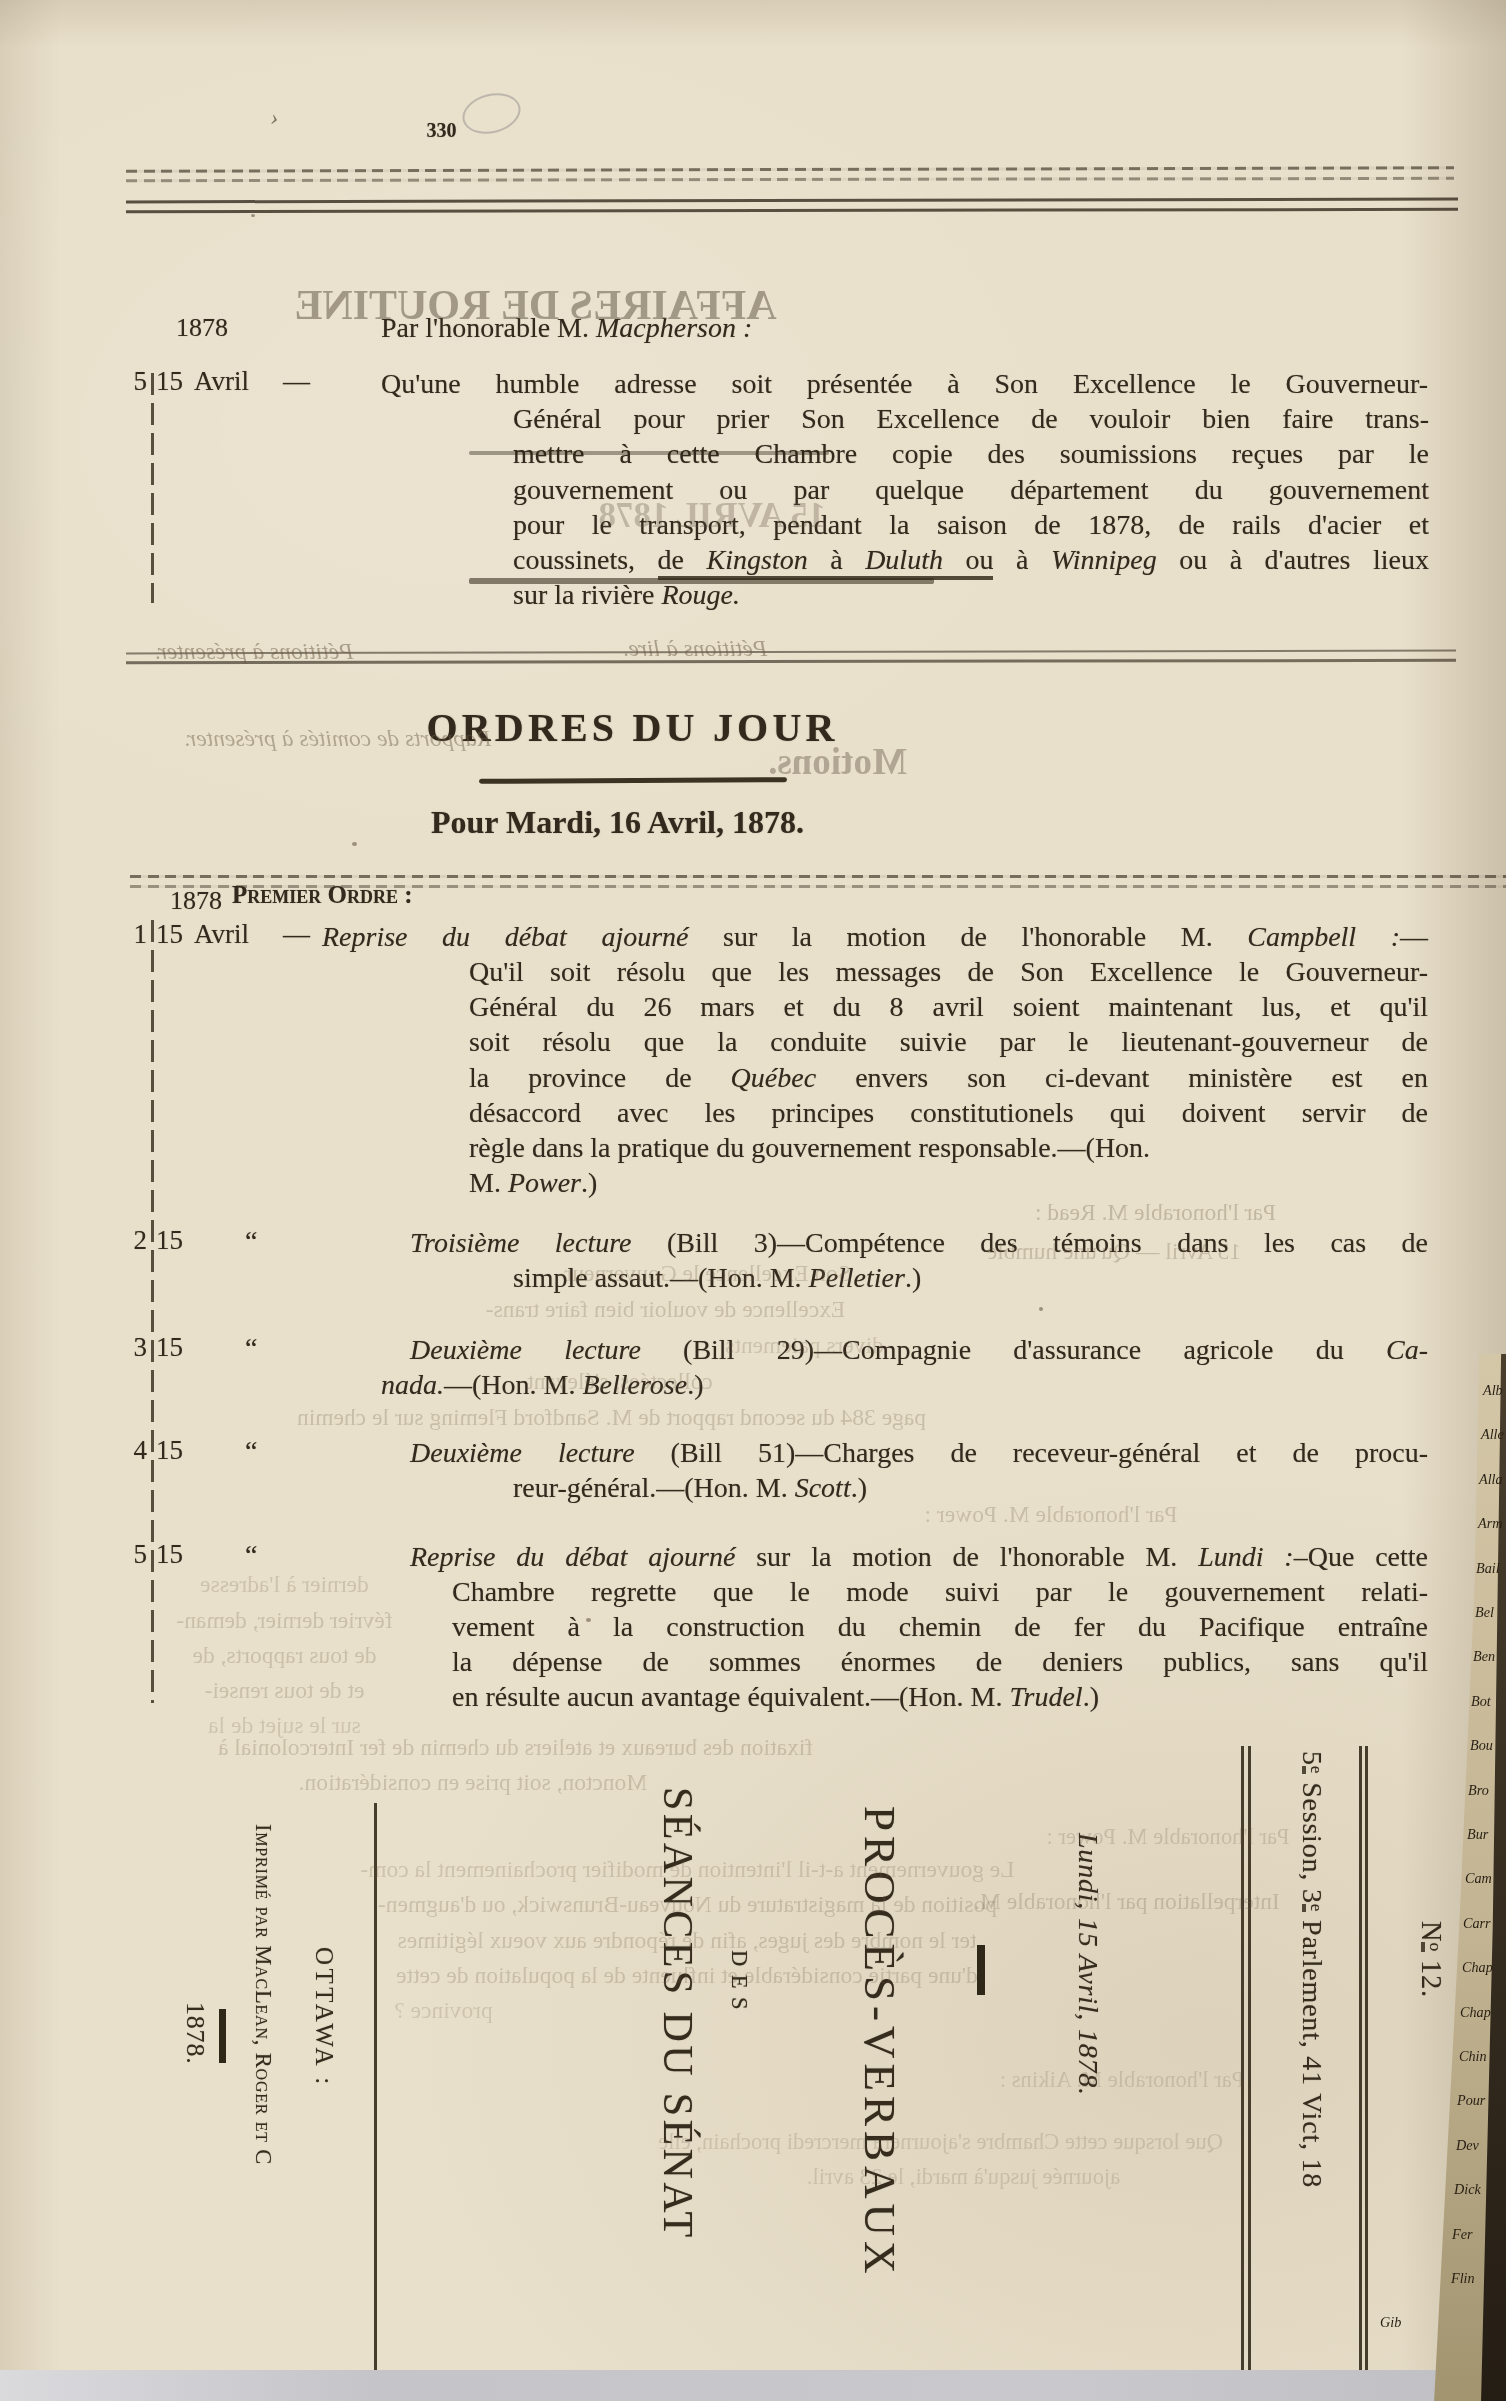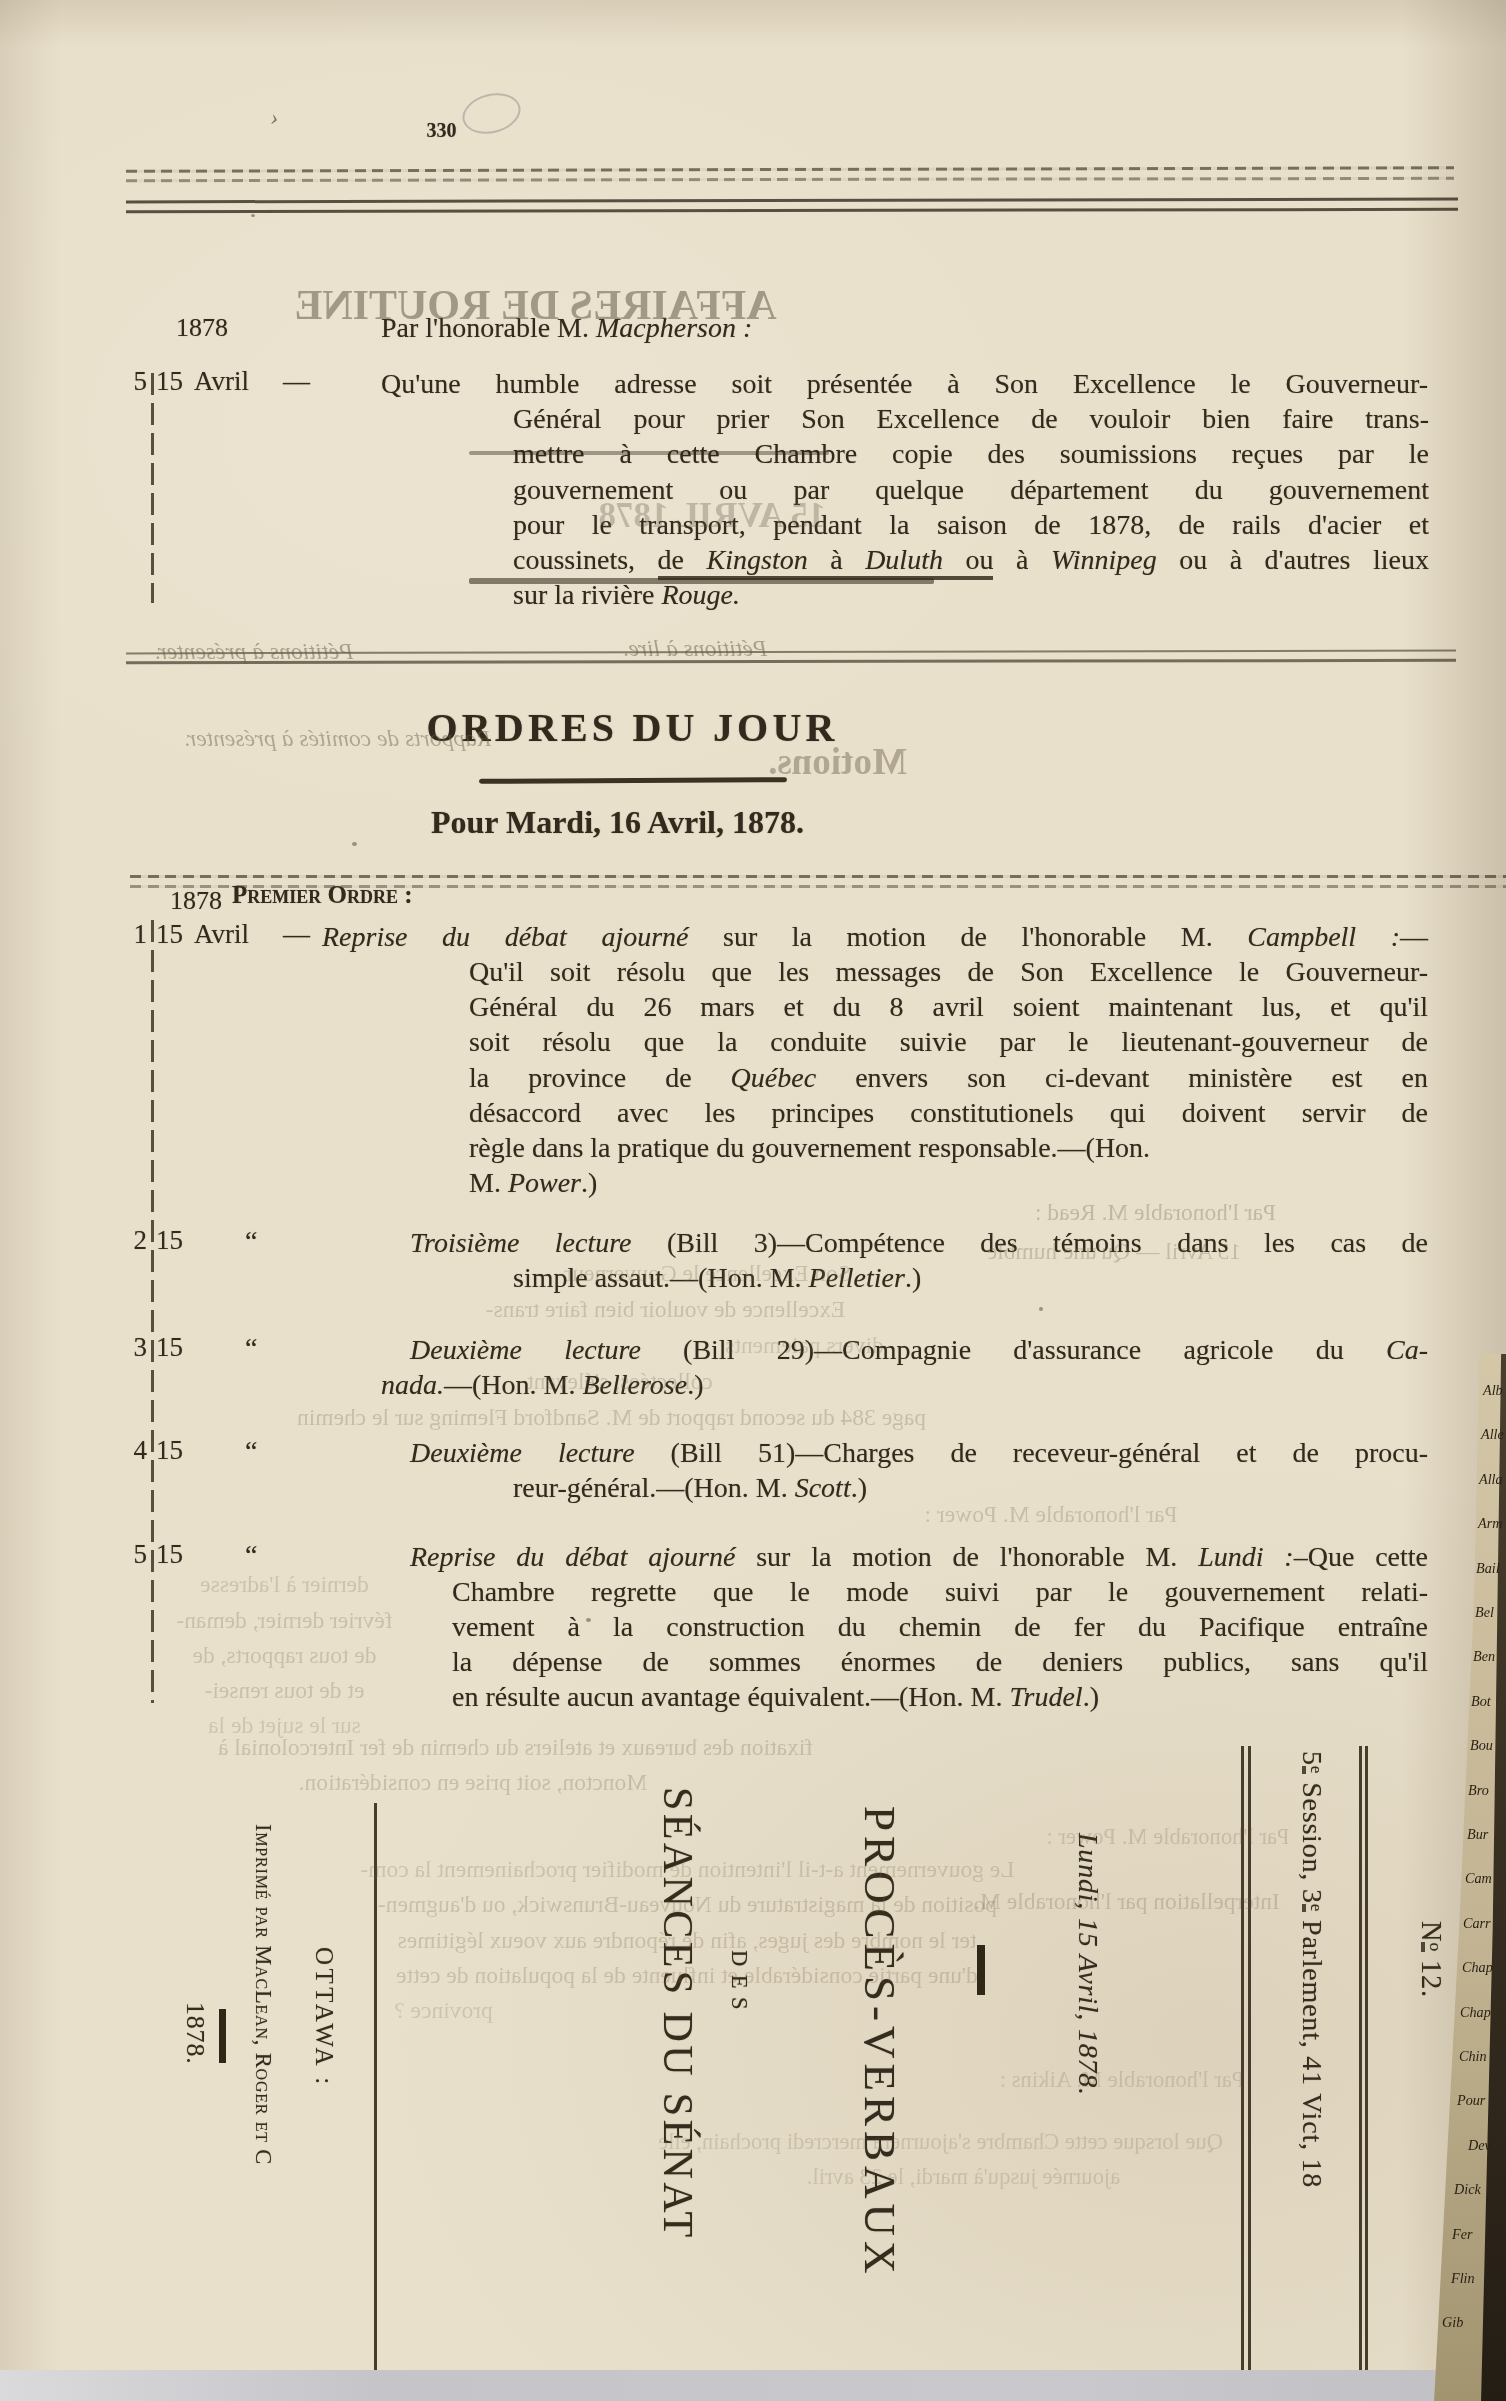--- a/index.html
+++ b/index.html
@@ -178,25 +178,25 @@
       <div class="edge-name" style="left: 1471px; top: 1693px;">Bot</div>
       <div class="edge-name" style="left: 1470px; top: 1737px;">Bou</div>
       <div class="edge-name" style="left: 1468px; top: 1782px;">Bro</div>
       <div class="edge-name" style="left: 1467px; top: 1826px;">Bur</div>
       <div class="edge-name" style="left: 1465px; top: 1870px;">Cam</div>
       <div class="edge-name" style="left: 1463px; top: 1915px;">Carr</div>
       <div class="edge-name" style="left: 1462px; top: 1959px;">Chap</div>
       <div class="edge-name" style="left: 1460px; top: 2004px;">Chap</div>
       <div class="edge-name" style="left: 1459px; top: 2048px;">Chin</div>
       <div class="edge-name" style="left: 1457px; top: 2092px;">Pour</div>
-      <div class="edge-name" style="left: 1456px; top: 2137px; margin-left: 12px;">Dev</div>
+      <div class="edge-name" style="left: 1456px; top: 2137px;">Dev</div>
       <div class="edge-name" style="left: 1454px; top: 2181px;">Dick</div>
       <div class="edge-name" style="left: 1452px; top: 2226px;">Fer</div>
       <div class="edge-name" style="left: 1451px; top: 2270px;">Flin</div>
-      <div class="edge-name" style="left: 1442px; top: 2314px;">Gib</div>
+      <div class="edge-name" style="left: 1380px; top: 2314px;">Gib</div>
     </div>
 
   <div class="vrule" style="left:1359px;top:1746px;width:2.5px;height:627px;"></div>
   <div class="vrule" style="left:1365px;top:1746px;width:2.5px;height:627px;"></div>
   <div class="vrule" style="left:1241px;top:1746px;width:2.5px;height:627px;"></div>
   <div class="vrule" style="left:1248px;top:1746px;width:2.5px;height:627px;"></div>
   <div class="vrule" style="left:977px;top:1945px;width:8.4px;height:50px;background:#2f2718;"></div>
   <div class="vrule" style="left:374px;top:1803px;width:2.9px;height:570px;"></div>
   <div class="vrule" style="left:219px;top:2009px;width:6.7px;height:54px;background:#2f2718;"></div>
 

